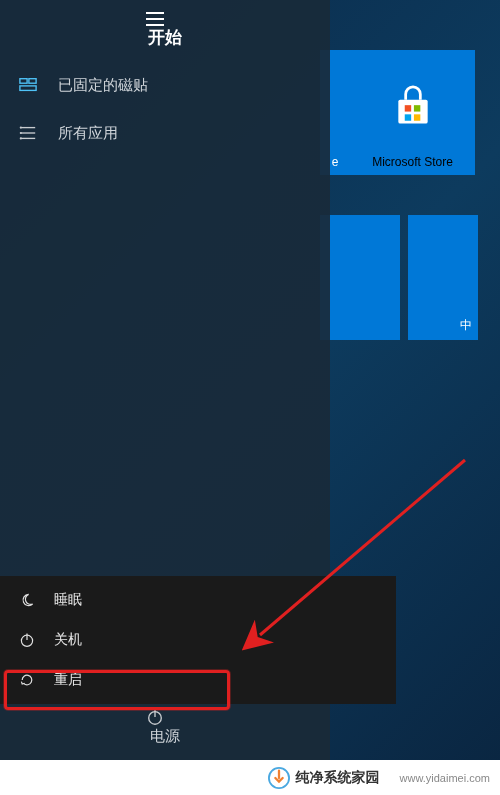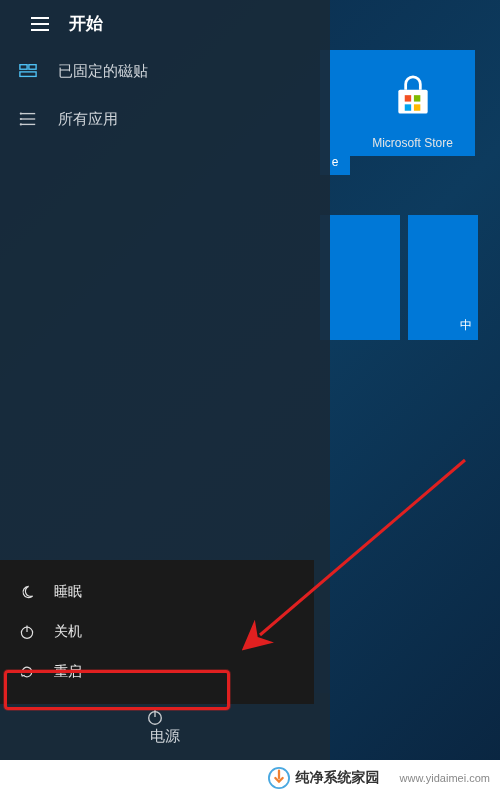--- a/index.html
+++ b/index.html
@@ -26,30 +26,30 @@
     .tiles-area {
       position: absolute;
       right: 0;
       top: 0;
       width: 170px;
       height: 760px;
       padding-top: 50px;
     }
     .tile {
       width: 125px;
-      height: 106px;
+      height: 125px;
       background: #0078d7;
       margin-left: 20px;
       margin-bottom: 40px;
       display: flex;
       flex-direction: column;
       align-items: center;
       justify-content: center;
       position: relative;
-      color: #e5e5e5;
+      color: #000000;
       font-size: 12px;
     }
     .tile-label {
       position: absolute;
       bottom: 6px;
       font-size: 12px;
     }
     .store-icon {
       width: 44px;
       height: 44px;
@@ -71,24 +71,25 @@
       position: absolute;
       left: 0;
       top: 0;
       width: 330px;
       height: 760px;
       background: rgba(25, 42, 58, 0.92);
     }
     .start-header {
       display: flex;
       align-items: center;
-      padding: 12px 31px;
+      padding: 12px 18px;
       color: #fff;
       font-size: 17px;
       font-weight: bold;
+      flex-direction: column;
     }
     .hamburger {
       width: 18px;
       height: 14px;
       margin-right: 20px;
       display: flex;
       flex-direction: column;
       justify-content: space-between;
     }
     .hamburger span {
@@ -113,23 +114,23 @@
     .start-bottom {
       position: absolute;
       bottom: 0;
       left: 0;
       width: 330px;
     }
     .power-popup {
       position: absolute;
       left: 0;
       bottom: 56px;
-      width: 314px;
+      width: 396px;
       background: #1a1a1a;
-      padding: 12px 0;
+      padding: 4px 0;
     }
     .power-item {
       display: flex;
       align-items: center;
       padding: 11px 18px;
       color: #e8e8e8;
       font-size: 14px;
     }
     .power-icon {
       width: 18px;

